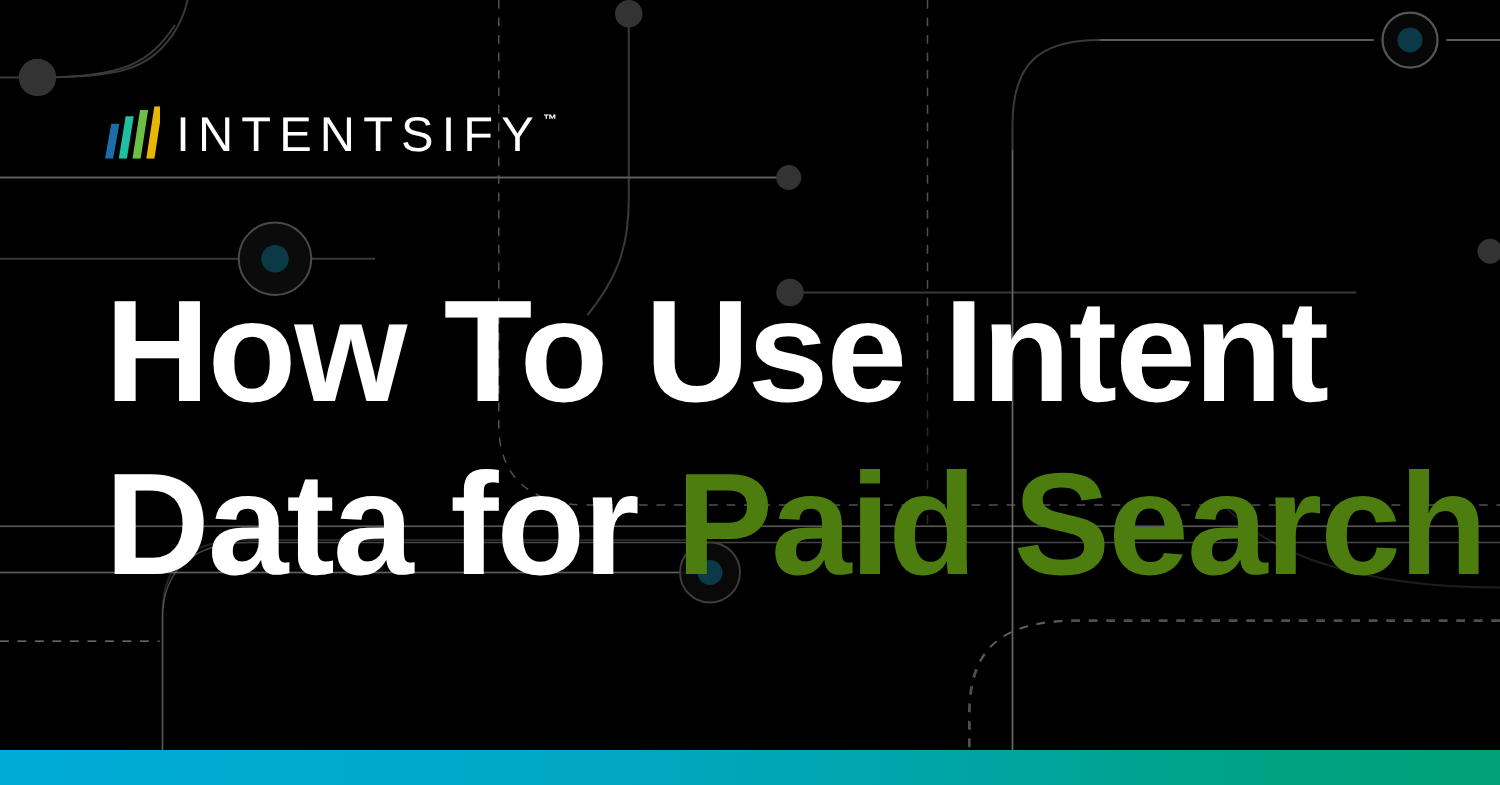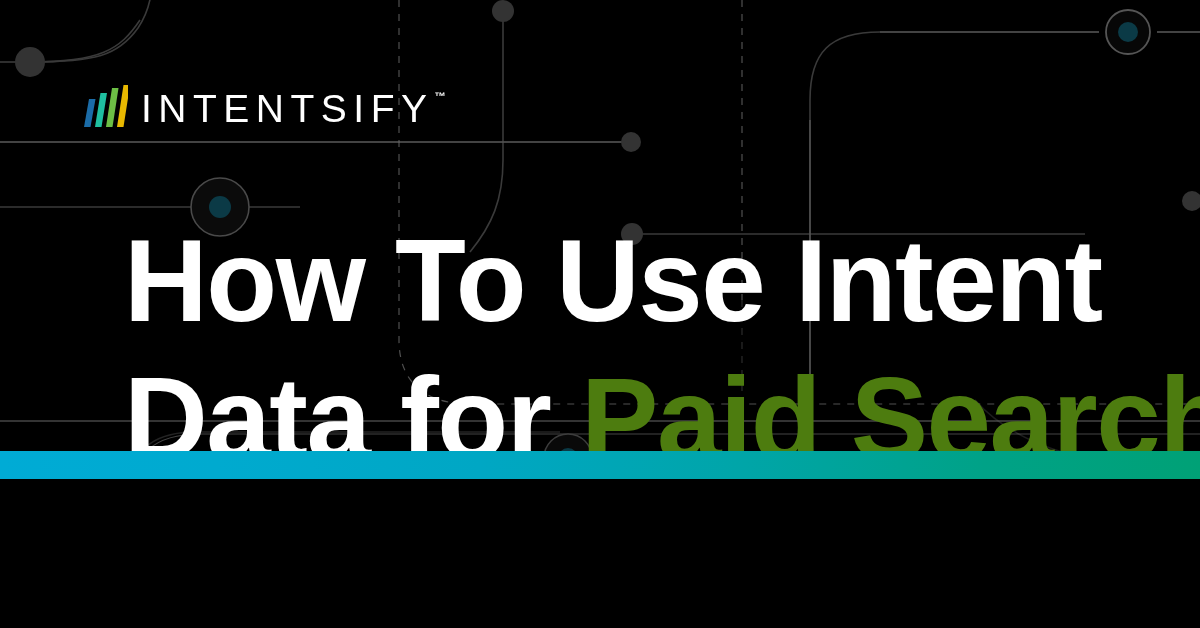--- a/index.html
+++ b/index.html
@@ -5,21 +5,21 @@
 <style>
   * { margin:0; padding:0; box-sizing:border-box; }
   html, body {
     width:1200px; height:628px;
     background:#000;
     font-family:"Liberation Sans", sans-serif;
     overflow:hidden;
   }
   .banner {
     position:relative;
-    width:1200px; height:479px;
+    width:1200px; height:628px;
     background:#000000;
     overflow:hidden;
   }
   
   .bg-art {
     position:absolute; inset:0;
     width:1200px; height:628px;
     z-index:0;
   }
   
@@ -68,21 +68,20 @@
     width:1000px;
   }
   .headline-line {
     font-family:"Liberation Sans", sans-serif;
     font-weight:700;
     font-size:116px;
     line-height:138px;
     letter-spacing:-1.5px;
     color:#ffffff;
     white-space:nowrap;
-    margin-left:40px;
   }
   .accent { color:#4d7c0f; }
   
   .bottom-bar {
     position:absolute;
     left:0; bottom:0;
     width:1200px; height:28px;
     background:linear-gradient(90deg, #00ABD5 0%, #00AACF 18%, #00A7C4 40%, #00A5A8 62%, #00A287 82%, #00A176 100%);
     z-index:4;
   }

